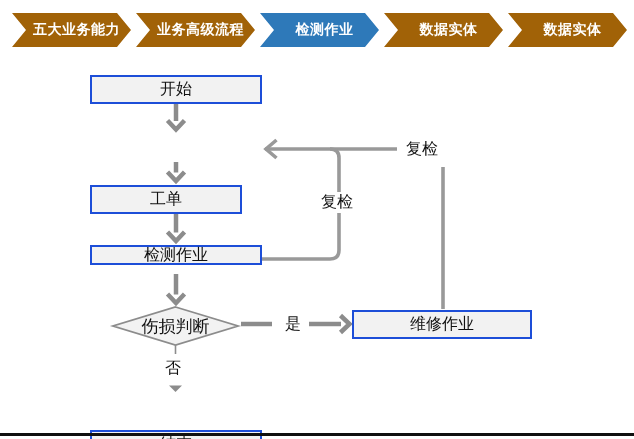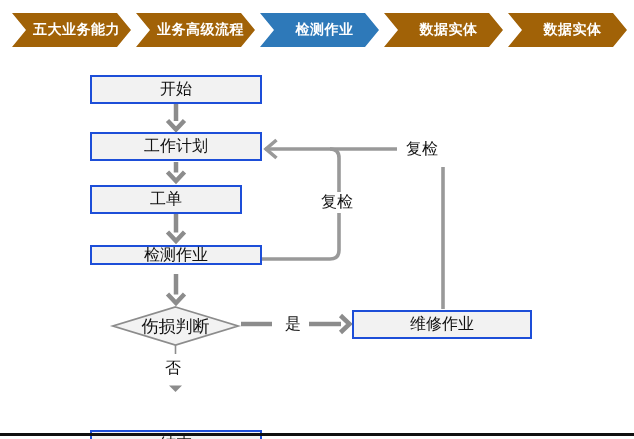--- a/index.html
+++ b/index.html
@@ -145,23 +145,20 @@
 
     <g stroke="#999999" stroke-width="3.6" fill="none">
       <path d="M443,167 V309"></path>
     </g>
   </svg>
 
   <div class="node" style="left:90px;top:75px;width:172px;height:29px;">
     <span>开始</span>
   </div>
 
-  <div class="node" style="left:90px;top:132px;width:172px;height:29px;">
-    <span>工作计划</span>
-  </div>
 
   <div class="node" style="left:90px;top:185px;width:152px;height:29px;">
     <span>工单</span>
   </div>
 
   <div class="node" style="left:90px;top:245px;width:172px;height:20px;">
     <span>检测作业</span>
   </div>
 
   <div class="diamond-label" style="left:113px;top:307px;width:125px;height:38px;">

